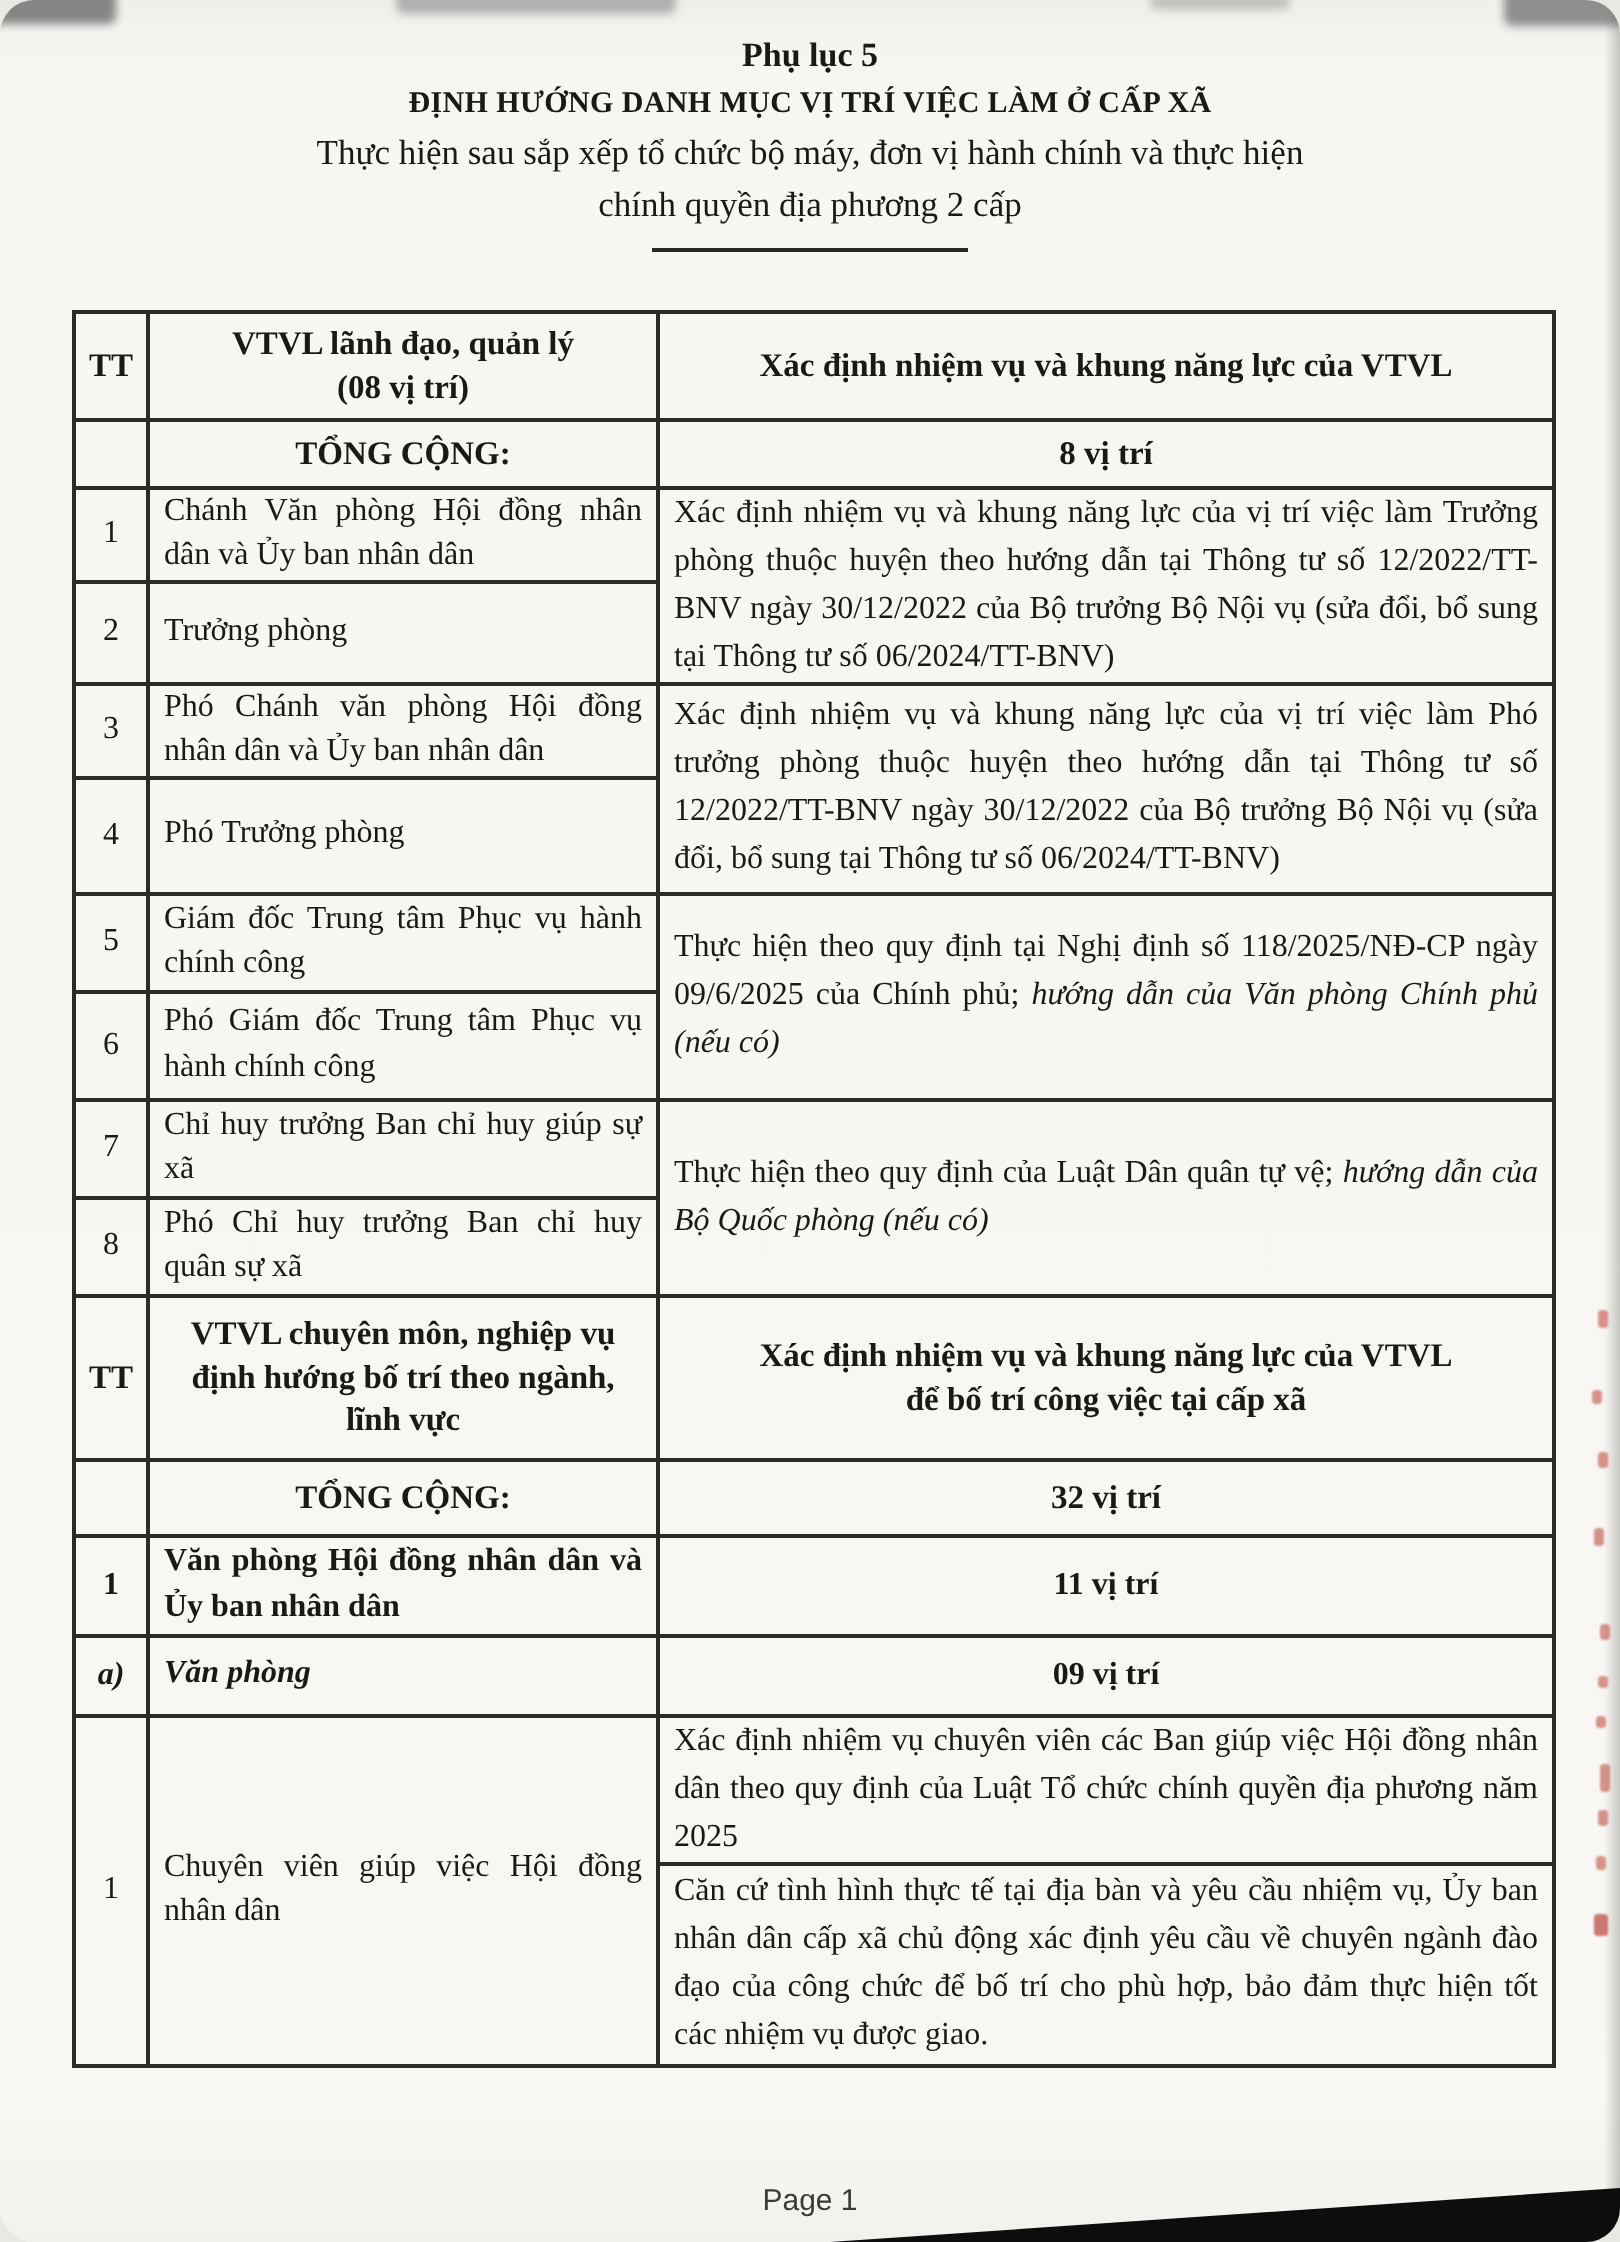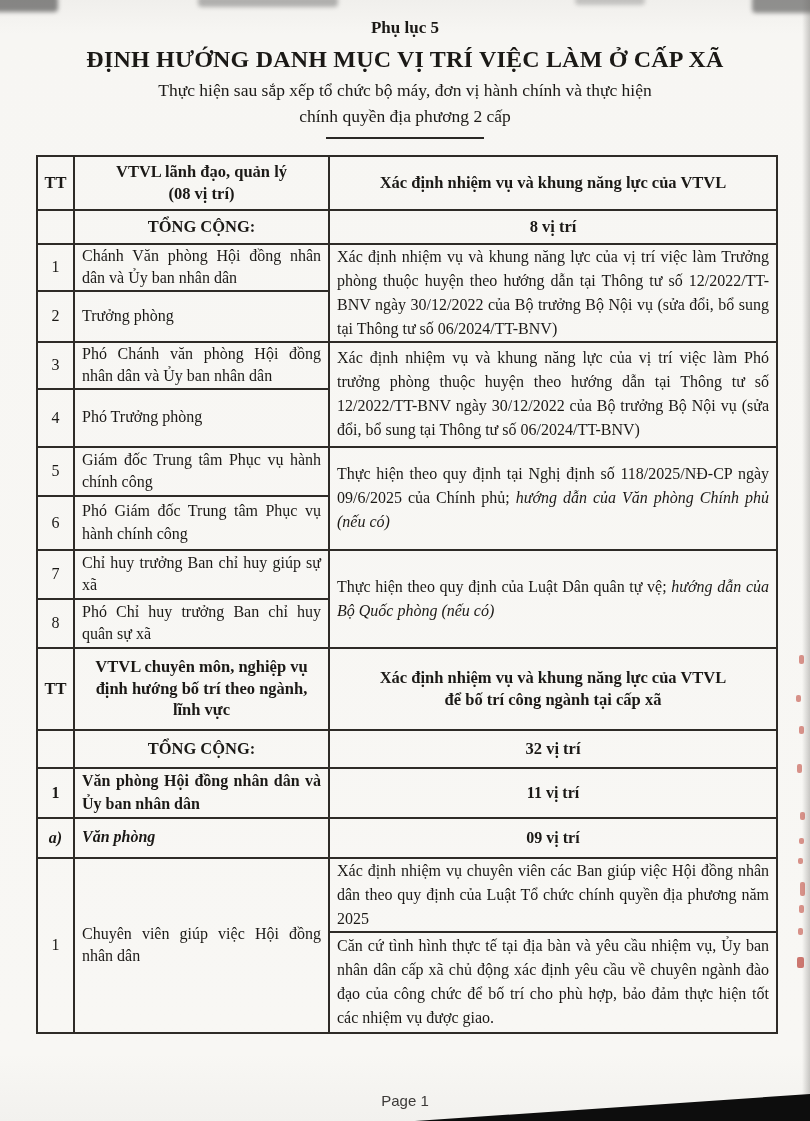--- a/index.html
+++ b/index.html
@@ -1,24 +1,24 @@
 <!DOCTYPE html>
 <html><head>
 <meta charset="utf-8">
 <style>
   html,body{margin:0;padding:0;background:#e9e8e5;}
   .page{
     position:relative;width:810px;height:1121px;overflow:hidden;
     background:linear-gradient(180deg,#f0efec 0%,#f7f6f3 3%,#f8f7f4 94%,#f2f1ee 100%);
-    font-family:"Liberation Serif","DejaVu Serif",serif;color:#1b1916;
+    font-family:"Liberation Serif","DejaVu Serif",serif;color:#1b1916;border-radius:17px;
   }
   
   .titles{position:absolute;top:16px;left:0;width:810px;text-align:center;}
   .t-appendix{font-size:17px;font-weight:bold;line-height:1.45;}
-  .t-main{font-size:24px;font-weight:bold;line-height:1.5;letter-spacing:.2px;}
+  .t-main{font-size:15px;font-weight:bold;line-height:1.5;letter-spacing:.2px;}
   .t-sub{font-size:17.5px;font-weight:normal;line-height:1.5;}
   .t-rule{width:158px;height:2px;background:#2a2825;margin:8px auto 0 auto;}
   
   table.doc{
     position:absolute;left:36px;top:155px;width:740px;height:800px;
     border-collapse:collapse;table-layout:fixed;
   }
   table.doc td{
     border:2px solid #2e2b27;font-size:16px;vertical-align:middle;
     padding:0 7px;background:transparent;
@@ -152,21 +152,21 @@
       <tr style="height:49px">
         <td class="tt">8</td>
         <td class="name">Phó Chỉ huy trưởng Ban chỉ huy quân sự xã</td>
       </tr>
 
       <tr class="hdr" style="height:82px">
         <td class="tt">TT</td>
         <td>VTVL chuyên môn, nghiệp vụ định hướng bố trí theo ngành, lĩnh vực</td>
         <td>
           <div>Xác định nhiệm vụ và khung năng lực của VTVL</div>
-          <div>để bố trí công ngành tại cấp xã</div>
+          <div>để bố trí công việc tại cấp xã</div>
         </td>
       </tr>
 
       <tr class="total" style="height:38px">
         <td class="tt"></td>
         <td>TỔNG CỘNG:</td>
         <td>32 vị trí</td>
       </tr>
 
       <tr class="grp" style="height:50px">

